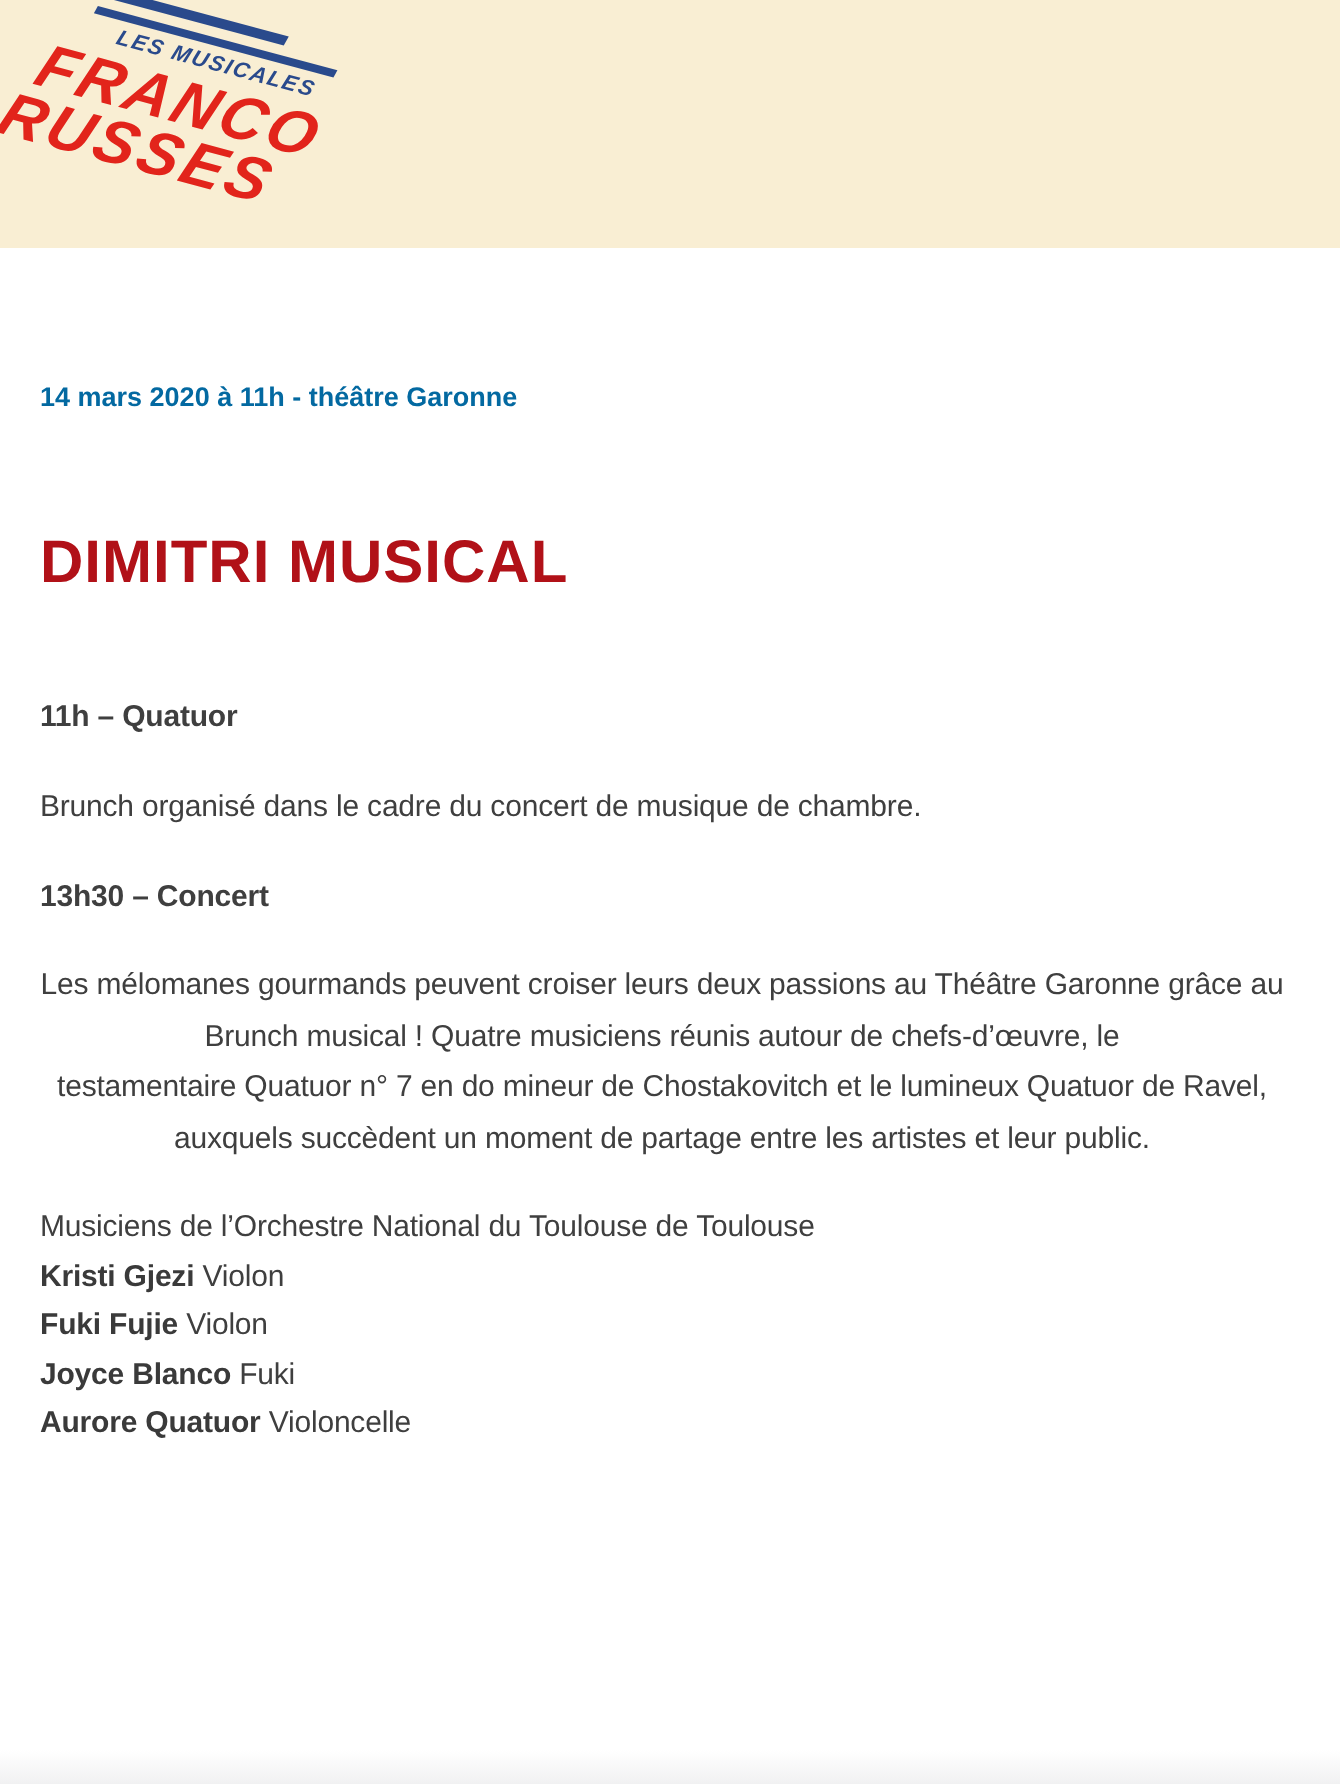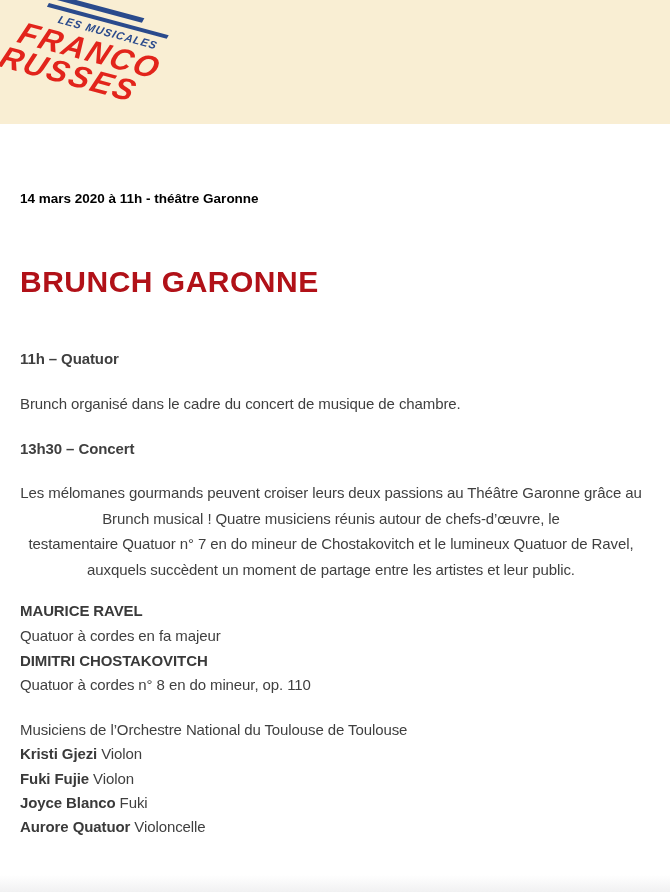--- a/index.html
+++ b/index.html
@@ -39,21 +39,21 @@
   .logo .big1 { margin:2px 0 0 8px; }
   .logo .big2 { margin:-1px 0 0 -4px; }
 
   
   .content {
     padding:0 28px 0 20px;
     font-size:15px; line-height:24.5px; letter-spacing:-0.1px;
   }
   .date-line {
     margin:66px 0 0; font-size:13.5px; line-height:17px;
-    color:#000000; font-weight:700; letter-spacing:0;
+    color:#0369a1; font-weight:700; letter-spacing:0;
   }
   .page-title {
     margin:59px 0 0; font-size:30px; line-height:31px;
     font-weight:700; color:#b11118; letter-spacing:0.5px;
   }
   p { margin:0; }
   .intro-paragraph    { margin-top:25px; font-weight:700; }
   .brunch-paragraph   { margin-top:21px; }
   .concert-paragraph  { margin-top:20px; font-weight:700; }
   .desc-paragraph     { margin-top:19px; line-height:25.6px;text-align:center; }
@@ -76,28 +76,27 @@
     <div class="stripe2"></div>
     <div class="tagline">LES MUSICALES</div>
     <div class="big big1">FRANCO</div>
     <div class="big big2">RUSSES</div>
   </div>
 </header>
 
 <main class="content">
   <div class="date-line">14 mars 2020 à 11h - théâtre Garonne</div>
 
-  <h1 class="page-title">BRUNCH GARONNE</h1>
+  <h1 class="page-title">DIMITRI MUSICAL</h1>
 
   <p class="intro-paragraph"><br><span>11h – Quatuor</span></p>
 
   <p class="brunch-paragraph">Brunch organisé dans le cadre du concert de musique de chambre.</p>
 
   <p class="concert-paragraph">13h30 – Concert</p>
 
   <p class="desc-paragraph"><span>Les mélomanes gourmands peuvent croiser leurs deux passions au Théâtre Garonne grâce au Brunch musical ! Quatre musiciens réunis autour de chefs-d’œuvre, le</span><br><span>testamentaire Quatuor n° 7 en do mineur de Chostakovitch et le lumineux Quatuor de Ravel, auxquels succèdent un moment de partage entre les artistes et leur public.</span></p>
 
-  <p class="program-paragraph"><strong>MAURICE RAVEL</strong><br><span>Quatuor à cordes en fa majeur</span><br><strong>DIMITRI CHOSTAKOVITCH</strong><br><span>Quatuor à cordes n° 8 en do mineur, op. 110</span></p>
 
   <p class="musicians-paragraph"><span>Musiciens de l’Orchestre National du Toulouse de Toulouse</span><br><strong>Kristi Gjezi</strong> <span>Violon</span><br><strong>Fuki Fujie</strong> <span>Violon</span><br><strong>Joyce Blanco</strong> <span>Fuki</span><br><strong>Aurore Quatuor</strong> <span>Violoncelle</span></p>
 </main>
 
 <div class="footer-strip"></div>
 
 </body></html>

